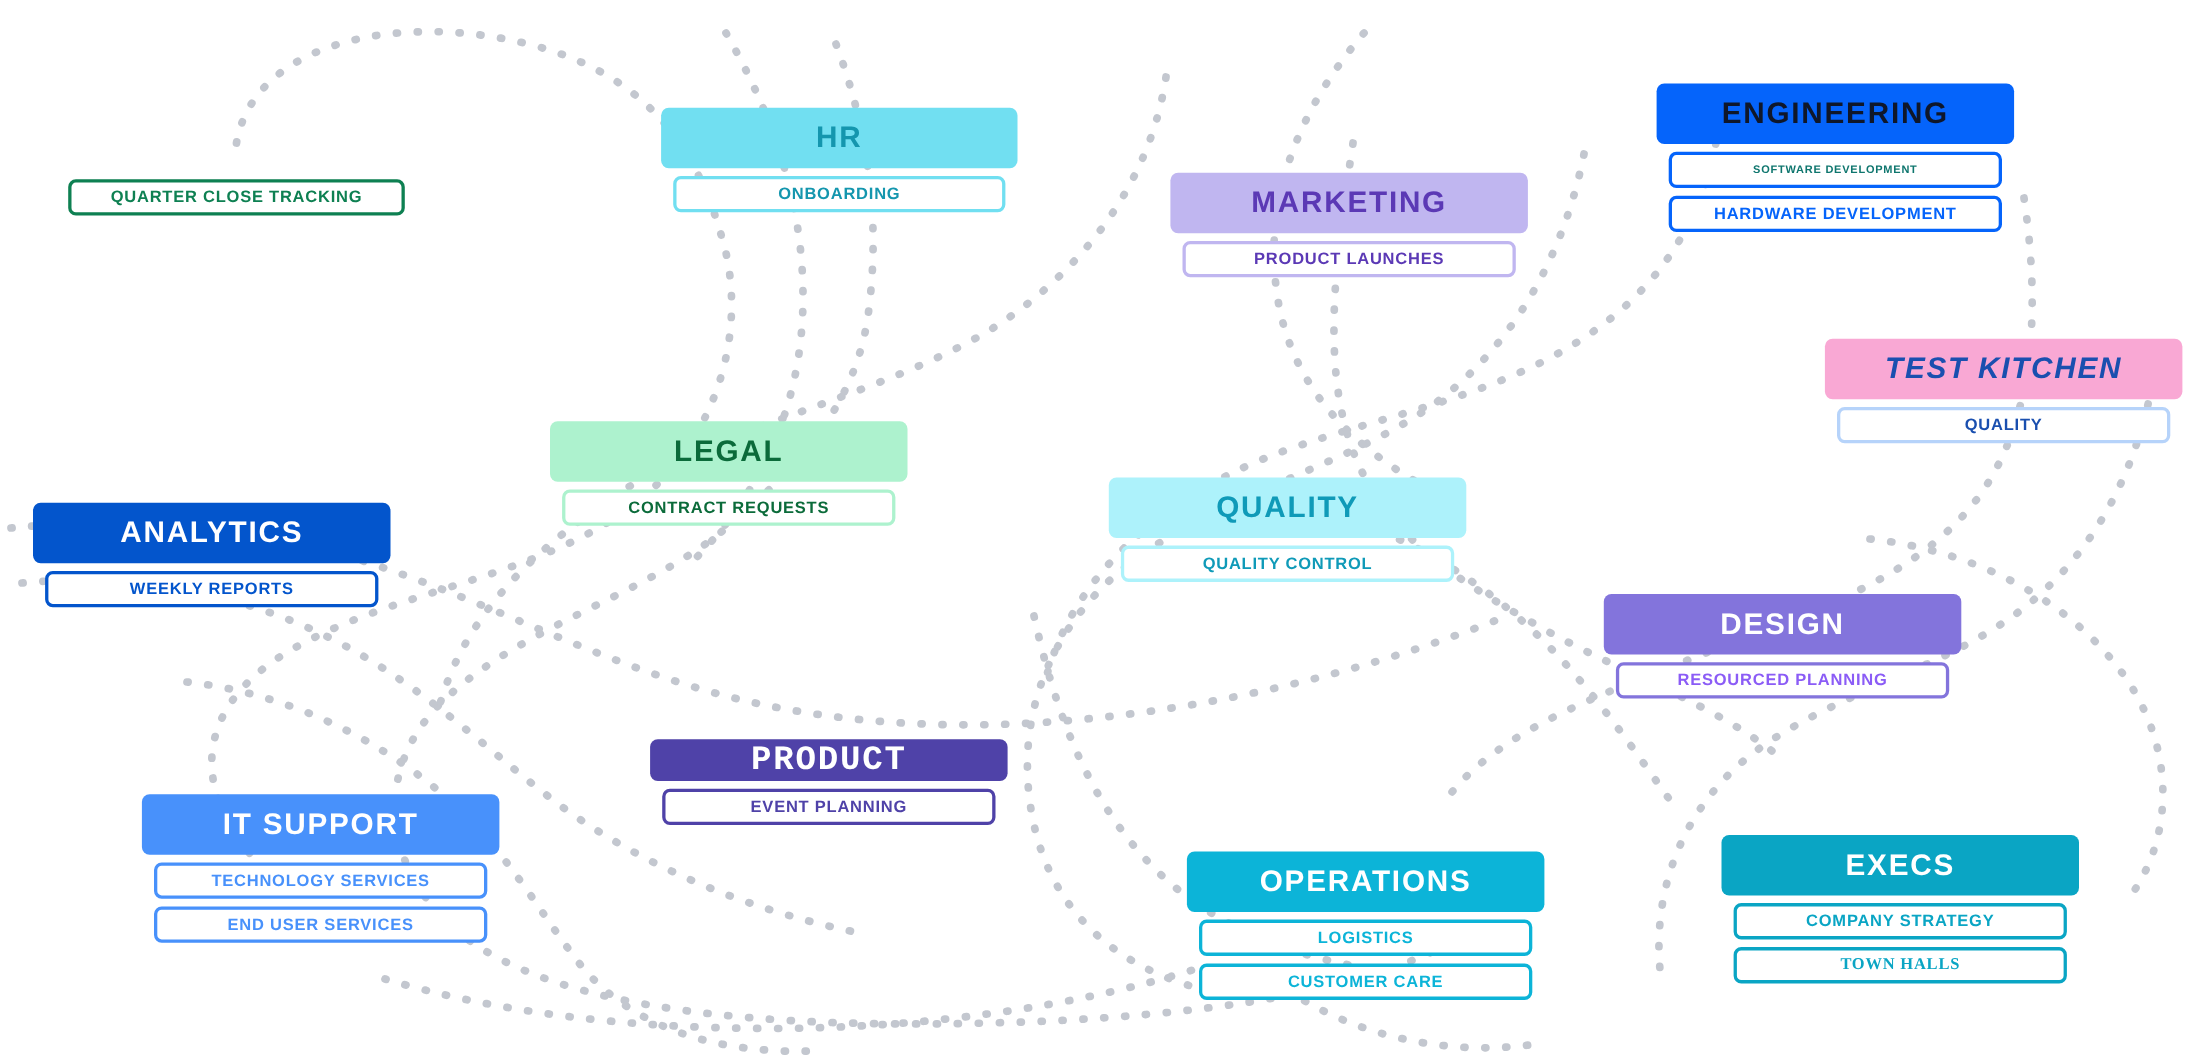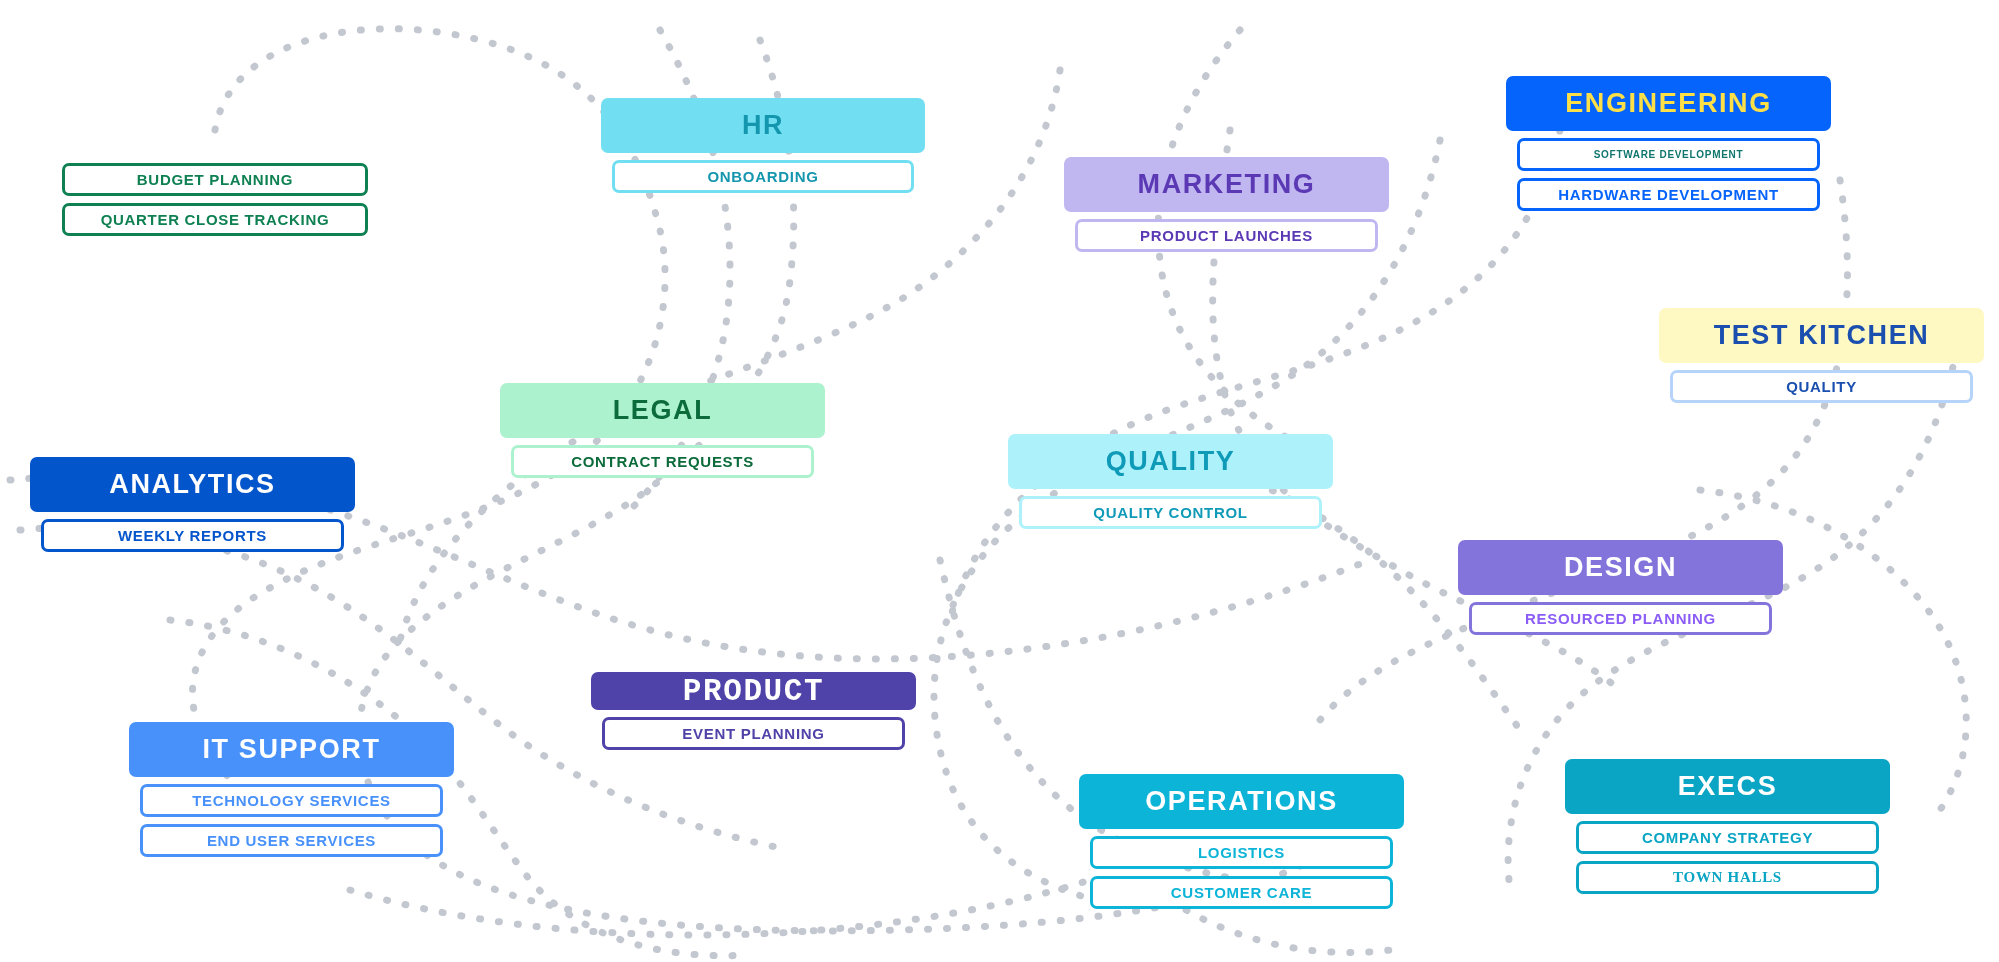--- a/index.html
+++ b/index.html
@@ -84,45 +84,44 @@
     <path d="M1090,440 C1180,450 1270,480 1340,530 C1420,585 1470,660 1520,730"></path>
     <path d="M1700,490 C1790,500 1870,540 1920,600 C1975,665 1980,750 1940,810"></path>
     <path d="M350,890 C450,920 570,935 700,935 C840,935 980,915 1090,880"></path>
     <path d="M1170,900 C1230,940 1310,960 1390,950"></path>
     <path d="M1240,30 C1180,100 1150,180 1160,260 C1170,350 1230,410 1310,450"></path>
     <path d="M660,30 C700,100 730,180 730,270 C730,370 690,450 630,510"></path>
   </svg>
 
   <div class="node" style="left: 51px; top: 156px; width: 328px;">
       <div class="subwrap">
-        <div class="sub" style="border: 3px solid rgb(14, 128, 82); color: rgb(14, 128, 82); height: 33px; font-size: 15px; margin-top: 7px; width: 306px; margin-left: 11px;">BUDGET PLANNING</div>
         <div class="sub" style="border: 3px solid rgb(14, 128, 82); color: rgb(14, 128, 82); height: 33px; font-size: 15px; margin-top: 7px; width: 306px; margin-left: 11px;">QUARTER CLOSE TRACKING</div>
       </div>
     </div>
   <div class="node" style="left: 601px; top: 98px; width: 324px;">
       <div class="node-head" style="background: rgb(113, 223, 241); color: rgb(20, 150, 174); height: 55px; font-size: 27px;">HR</div>
       <div class="subwrap">
         <div class="sub" style="border: 3px solid rgb(113, 223, 241); color: rgb(20, 150, 174); height: 33px; font-size: 15px; margin-top: 7px; width: 302px; margin-left: 11px;">ONBOARDING</div>
       </div>
     </div>
   <div class="node" style="left: 1064px; top: 157px; width: 325px;">
       <div class="node-head" style="background: rgb(192, 182, 240); color: rgb(91, 57, 181); height: 55px; font-size: 27px;">MARKETING</div>
       <div class="subwrap">
         <div class="sub" style="border: 3px solid rgb(192, 182, 240); color: rgb(91, 57, 181); height: 33px; font-size: 15px; margin-top: 7px; width: 303px; margin-left: 11px;">PRODUCT LAUNCHES</div>
       </div>
     </div>
   <div class="node" style="left: 1506px; top: 76px; width: 325px;">
-      <div class="node-head" style="background: rgb(5, 100, 251); color: #fde047; height: 55px; font-size: 27px;">ENGINEERING</div>
+      <div class="node-head" style="background: rgb(5, 100, 251); color: #0f172a; height: 55px; font-size: 27px;">ENGINEERING</div>
       <div class="subwrap">
         <div class="sub" style="border: 3px solid rgb(5, 100, 251); color: #0f766e; height: 33px; font-size: 10px; margin-top: 7px; width: 303px; margin-left: 11px;">SOFTWARE DEVELOPMENT</div>
         <div class="sub" style="border: 3px solid rgb(5, 100, 251); color: rgb(5, 100, 251); height: 33px; font-size: 15px; margin-top: 7px; width: 303px; margin-left: 11px;">HARDWARE DEVELOPMENT</div>
       </div>
     </div>
   <div class="node" style="left: 1659px; top: 308px; width: 325px;">
-      <div class="node-head" style="background: #fef9c3; color: rgb(26, 79, 175); height: 55px; font-size: 27px;">TEST KITCHEN</div>
+      <div class="node-head" style="background: #f9a8d4; color: rgb(26, 79, 175); height: 55px; font-size: 27px; font-style: italic;">TEST KITCHEN</div>
       <div class="subwrap">
         <div class="sub" style="border: 3px solid rgb(182, 211, 250); color: rgb(26, 79, 175); height: 33px; font-size: 15px; margin-top: 7px; width: 303px; margin-left: 11px;">QUALITY</div>
       </div>
     </div>
   <div class="node" style="left: 30px; top: 457px; width: 325px;">
       <div class="node-head" style="background: rgb(3, 85, 204); color: rgb(255, 255, 255); height: 55px; font-size: 27px;">ANALYTICS</div>
       <div class="subwrap">
         <div class="sub" style="border: 3px solid rgb(3, 85, 204); color: rgb(3, 85, 204); height: 33px; font-size: 15px; margin-top: 7px; width: 303px; margin-left: 11px;">WEEKLY REPORTS</div>
       </div>
     </div>

